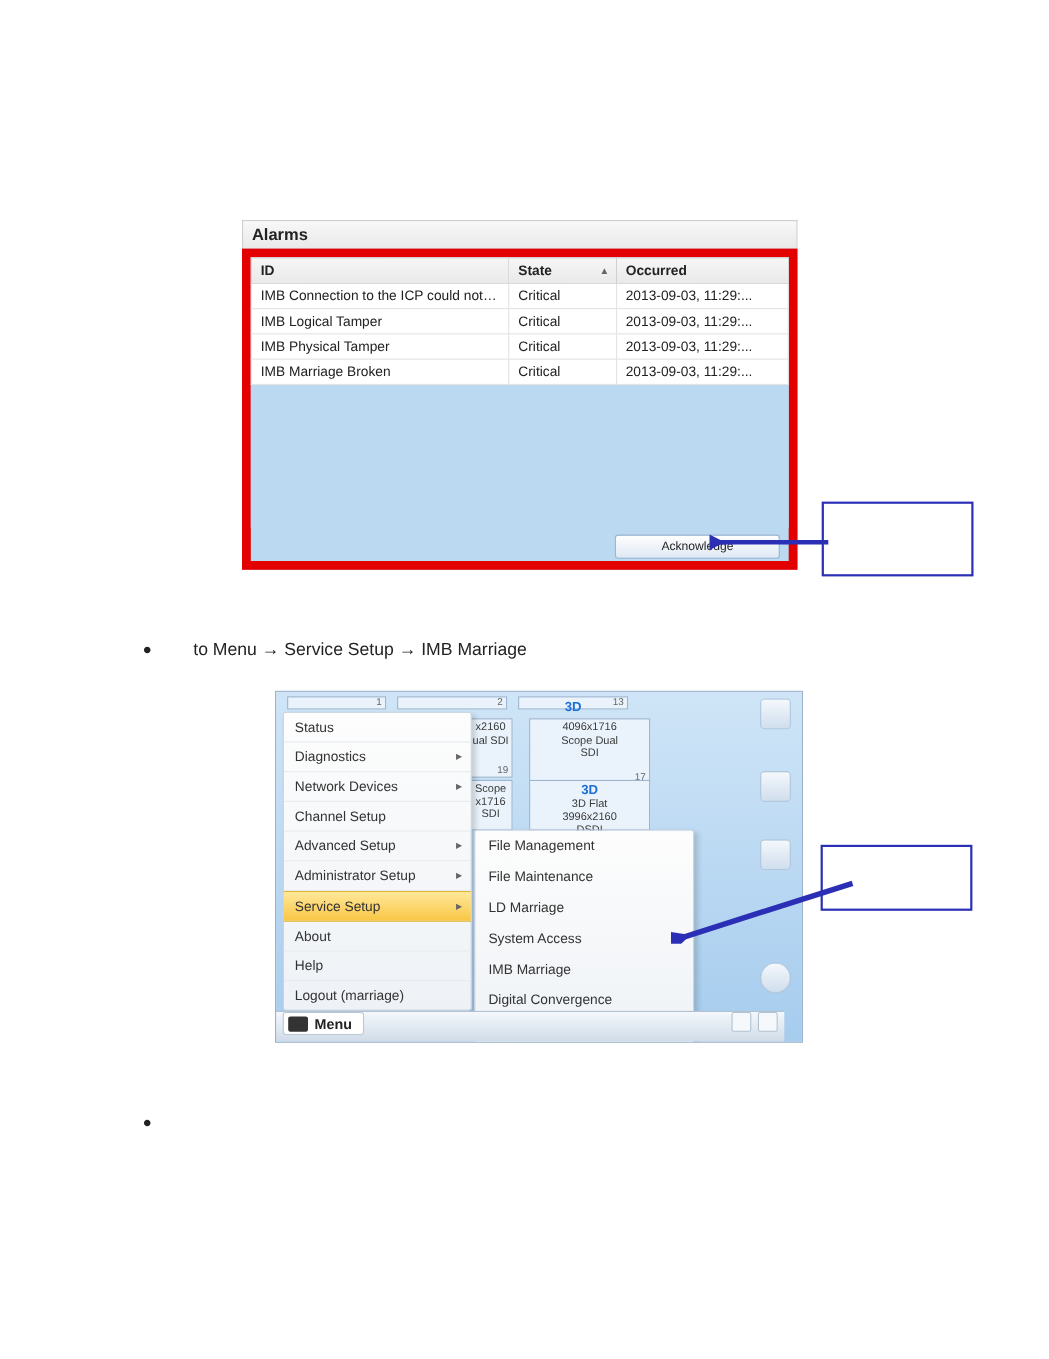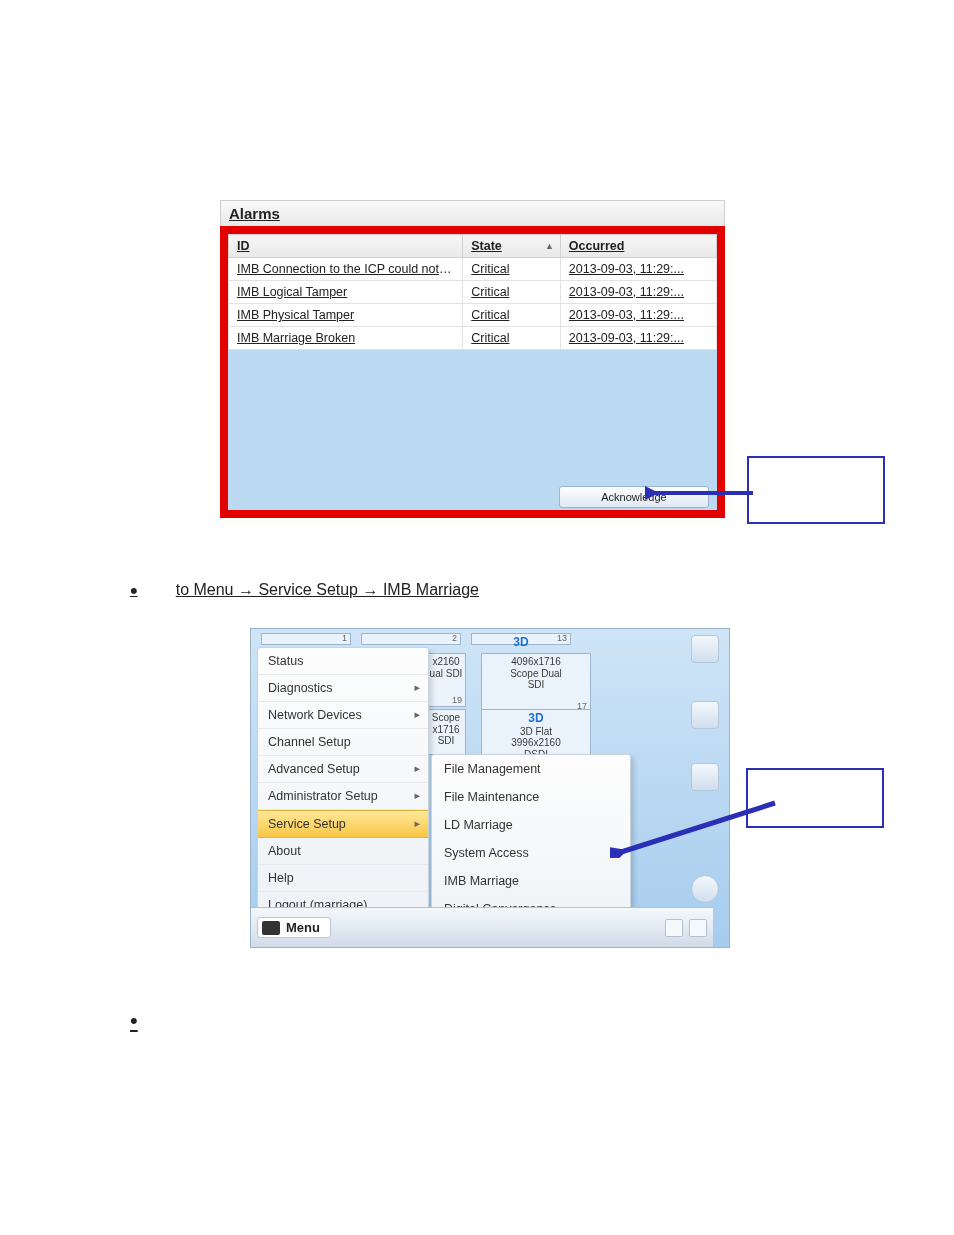--- a/index.html
+++ b/index.html
@@ -6,21 +6,20 @@
   body {
     margin: 0;
     font-family: Arial, sans-serif;
     font-size: 13px;
     color: #222;
     background: #fff;
     width: 954px;
   }
   .page {
     padding: 40px 60px 60px 60px;
-    text-decoration: underline;
   }
   
   .alarms-wrap { margin-left: 160px; width: 505px; position: relative; margin-top: 160px; }
   .alarms-title {
     font-weight: bold;
     font-size: 15px;
     padding: 4px 8px;
     border: 1px solid #cfcfcf;
     border-bottom: none;
     background: linear-gradient(#f8f8f8,#e9e9e9);
@@ -147,23 +146,23 @@
   .submenu {
     position:absolute; left:180px; top:125px; width:200px;
     background:linear-gradient(#fdfdfd,#eef2f6);
     border:1px solid #c9d4df; border-radius:3px;
     box-shadow:3px 3px 5px rgba(0,0,0,.15);
   }
   .submenu .smi {
     padding:7px 12px; font-size:12.5px; color:#333; cursor:default;
   }
   .menubar {
-    position:absolute; left:0; bottom:0; height:40px; right:16px;
+    position:absolute; left:0; bottom:0; height:28px; right:16px;
     background:linear-gradient(#f4f8fc,#d0dbe8); border-top:1px solid #b3c2d1;
-    display:flex; align-items:center; gap:6px; padding:0 6px;
+    display:flex; align-items:flex-start; gap:6px; padding:0 6px;
   }
   .menubar .menubtn {
     display:flex; align-items:center; gap:6px; font-weight:bold; font-size:13px;
     border:1px solid #b9c7d6; background:#fff; padding:2px 10px 2px 4px; border-radius:3px;
   }
   .menubar .menubtn .proj-icon {
     width:18px; height:14px; background:#333; border-radius:2px; display:inline-block;
   }
   .menubar .tray { margin-left:auto; display:flex; gap:6px; }
   .menubar .trayicon { width:18px; height:18px; border:1px solid #b3c2d1; background:#f6f9fc; border-radius:2px; }

